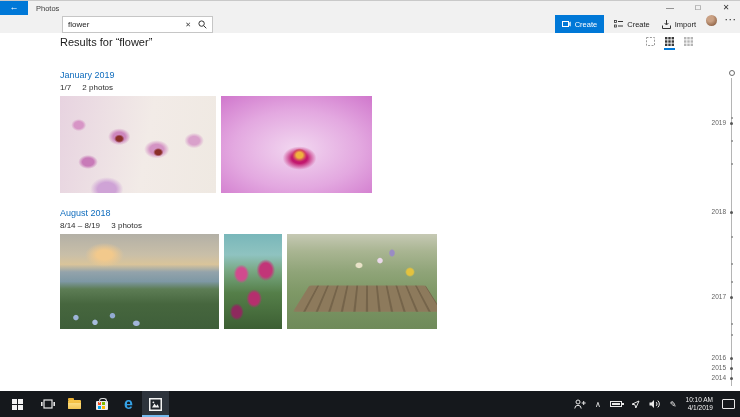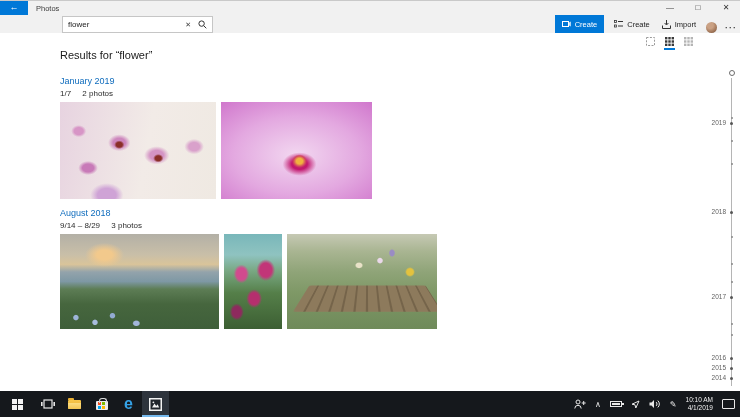--- a/index.html
+++ b/index.html
@@ -15,35 +15,35 @@
   .win-controls { position:absolute; right:0; top:0; display:flex; height:14px; }
   .win-btn { width:28px; height:14px; font-size:8px; line-height:13px; text-align:center; color:#333; }
 
   
   .search-box { position:absolute; left:62px; top:15px; width:151px; height:17px; background:#fff; border:1px solid #c6c6c6; display:flex; align-items:center; padding:0 5px; }
   .search-value { font-size:8px; color:#222; flex:1; }
   .search-clear { font-size:7px; color:#444; margin-right:7px; }
   .search-mag { display:flex; }
 
   
-  .cmd-row { position:absolute; right:3px; top:14px; height:18px; display:flex; align-items:flex-end; gap:8px; }
+  .cmd-row { position:absolute; right:3px; top:14px; height:18px; display:flex; align-items:flex-start; gap:8px; }
   .cmd-btn { display:flex; align-items:center; gap:4px; font-size:7.5px; color:#222; height:18px; padding:0 2px; }
   .create-btn { background:#0078d7; color:#fff; padding:0 7px; }
   .avatar { width:11px; height:11px; border-radius:50%; background:radial-gradient(circle at 38% 32%, #caa184 0 30%, #9a6f52 70%, #6e4c38 100%); }
   .more-dots { font-size:9px; color:#444; letter-spacing:1px; font-weight:bold; }
 
   
   .view-toggles { position:absolute; top:37px; left:645px; display:flex; gap:8px; align-items:flex-start; }
   .vt { position:relative; width:11px; height:13px; display:flex; justify-content:center; }
   .vt-underline { position:absolute; left:0; right:0; bottom:0; height:2px; background:#0078d7; }
 
   
-  .results-heading { position:absolute; left:60px; top:49px; font-size:11px; color:#1a1a1a; }
+  .results-heading { position:absolute; left:60px; top:36px; font-size:11px; color:#1a1a1a; }
   .group { position:absolute; left:60px; }
-  .g1 { top:76px; } .g2 { top:208px; } .g3 { top:338px; }
+  .g1 { top:70px; } .g2 { top:208px; } .g3 { top:338px; }
   .group-title { font-size:9px; line-height:10px; color:#0f6cbd; cursor:pointer; }
   .group-meta { margin-top:3px; font-size:8px; line-height:9px; color:#2b2b2b; }
   .group-meta .count { margin-left:9px; }
   .photo-row { margin-top:4px; display:flex; gap:5px; }
   .photo { background-color:#ddd; cursor:pointer; }
 
   .ph-orchid1 { background:
     radial-gradient(14px 10px at 18% 68%, #c87ab8 0 40%, rgba(200,122,184,0) 70%),
     radial-gradient(10px 8px at 12% 30%, #d795c6 0 45%, rgba(215,149,198,0) 75%),
     radial-gradient(6px 5px at 38% 44%, #8a2f28 0 50%, rgba(138,47,40,0) 85%),
@@ -231,21 +231,21 @@
     </div>
     <div class="photo-row">
       <div class="photo ph-orchid1" style="width:156px;height:97px" title="Light pink orchids"></div>
       <div class="photo ph-orchid2" style="width:151px;height:97px" title="Magenta orchid close-up"></div>
     </div>
   </div>
 
   <div class="group g2">
     <div class="group-title">August 2018</div>
     <div class="group-meta">
-      <span>9/14 – 8/29</span>
+      <span>8/14 – 8/19</span>
       <span class="count">3 photos</span>
     </div>
     <div class="photo-row">
       <div class="photo ph-coast" style="width:159px;height:95px" title="Coastal sunset with hydrangeas"></div>
       <div class="photo ph-tulips" style="width:58px;height:95px" title="Pink tulips"></div>
       <div class="photo ph-table" style="width:150px;height:95px" title="Wildflowers in vases on a wooden table"></div>
     </div>
   </div>
 
 

